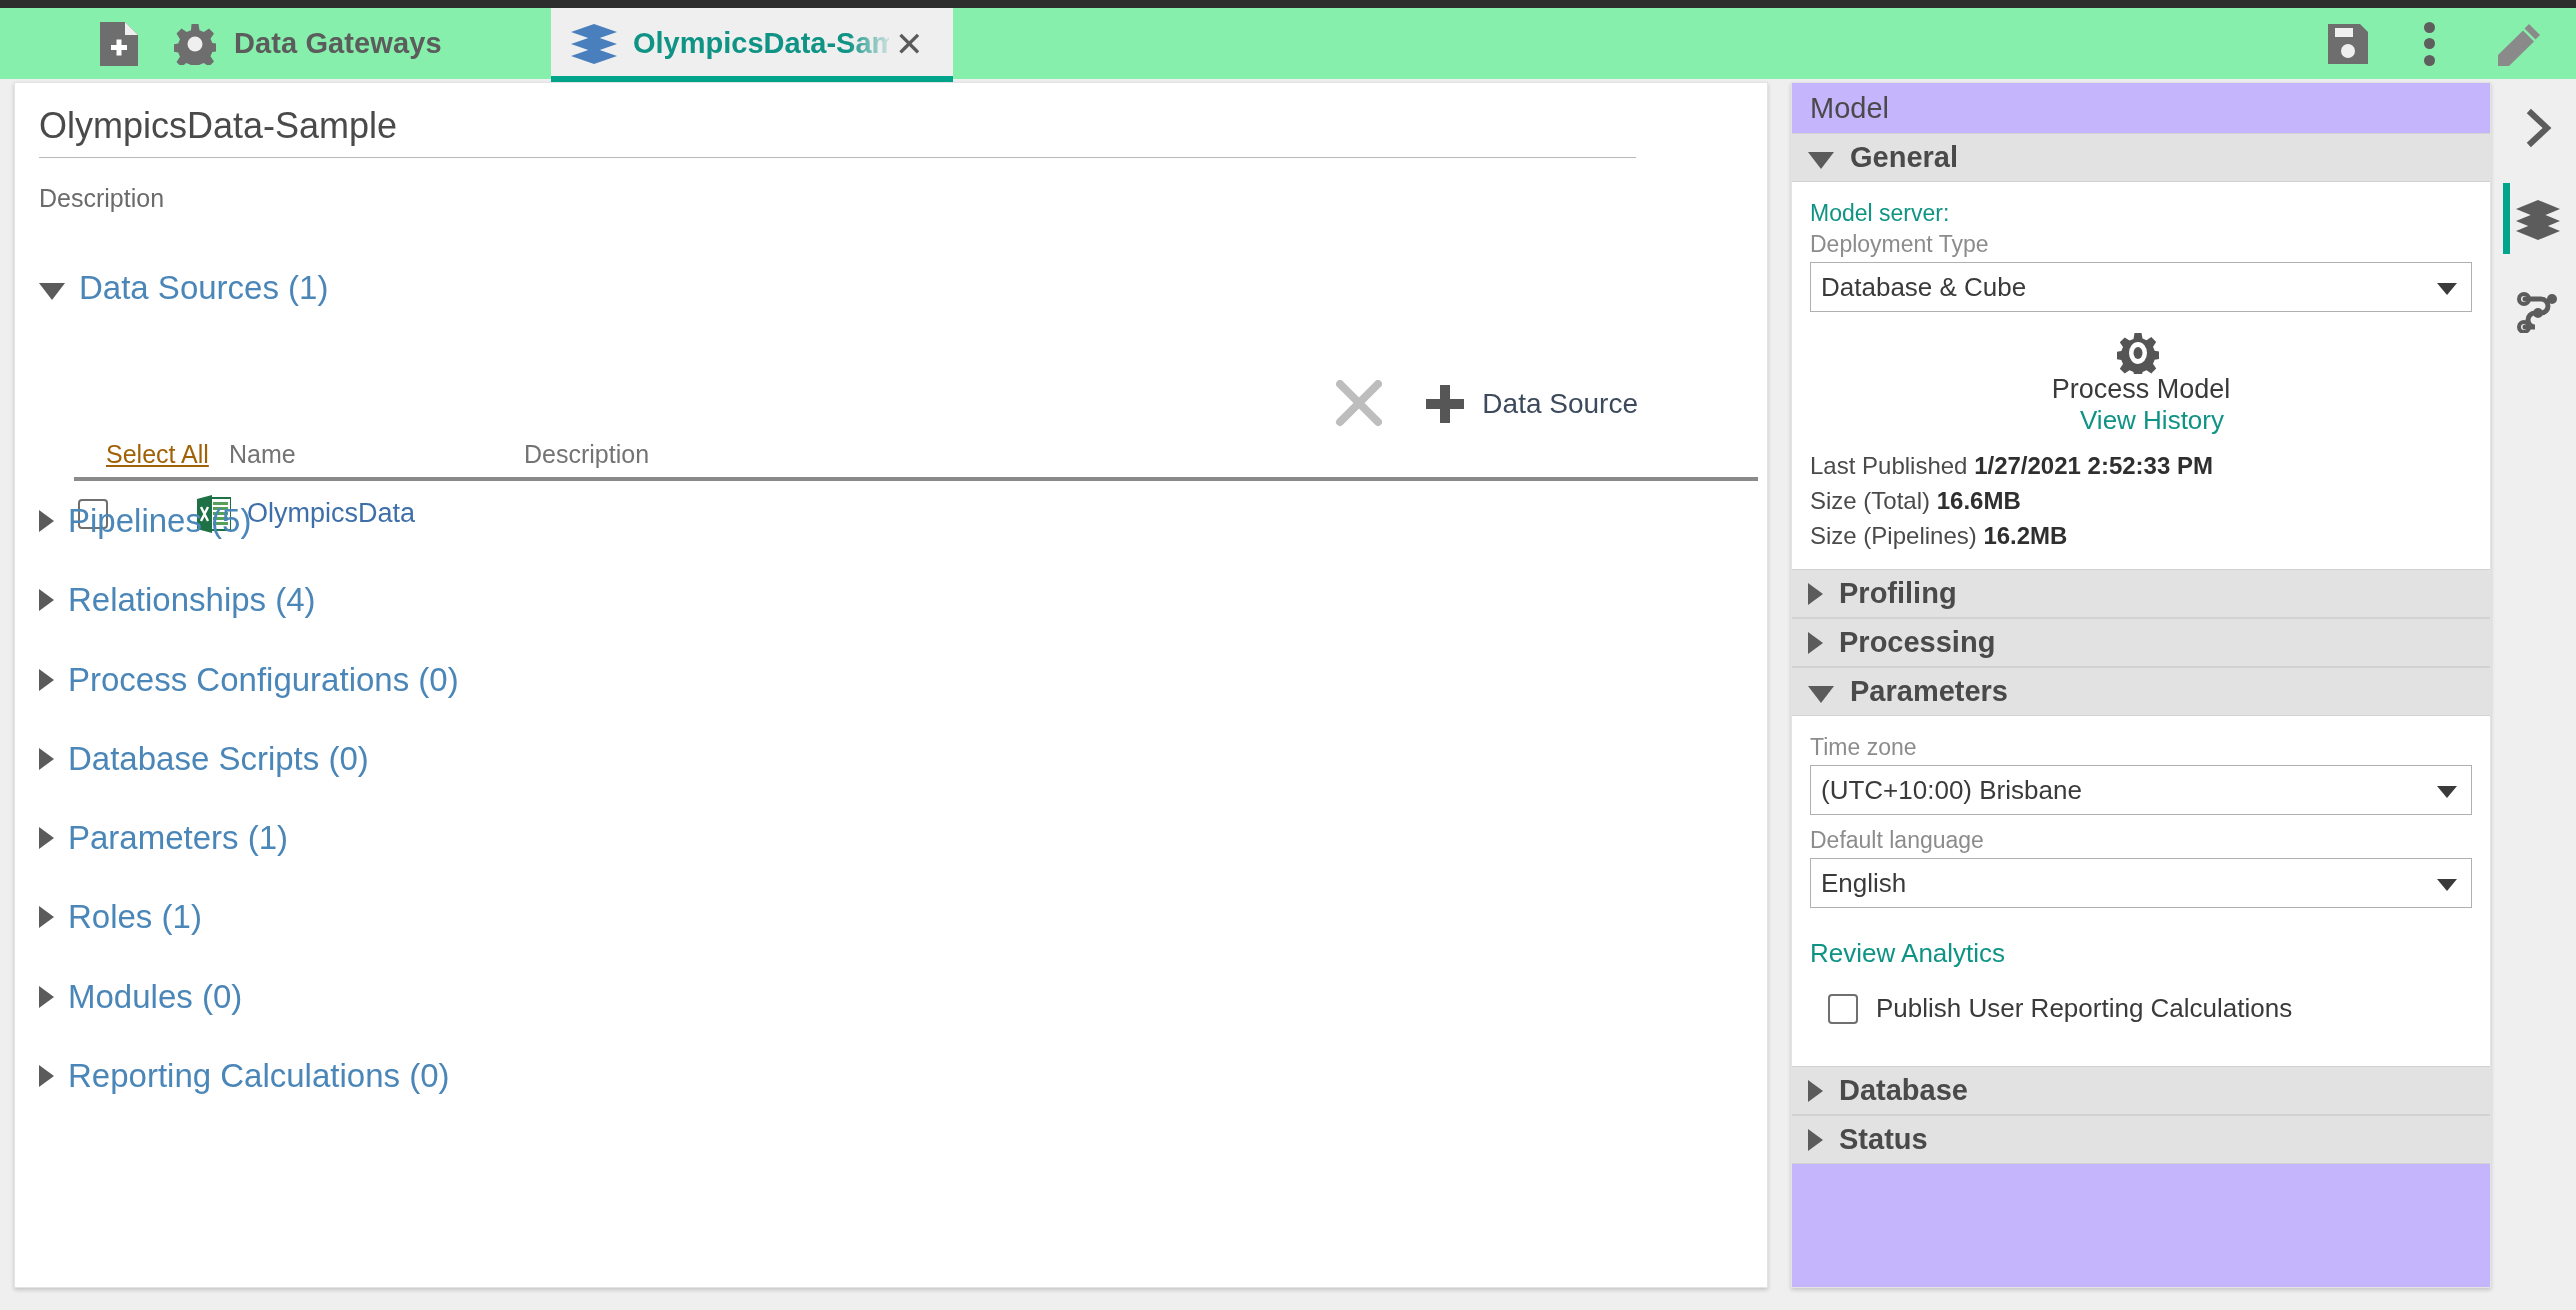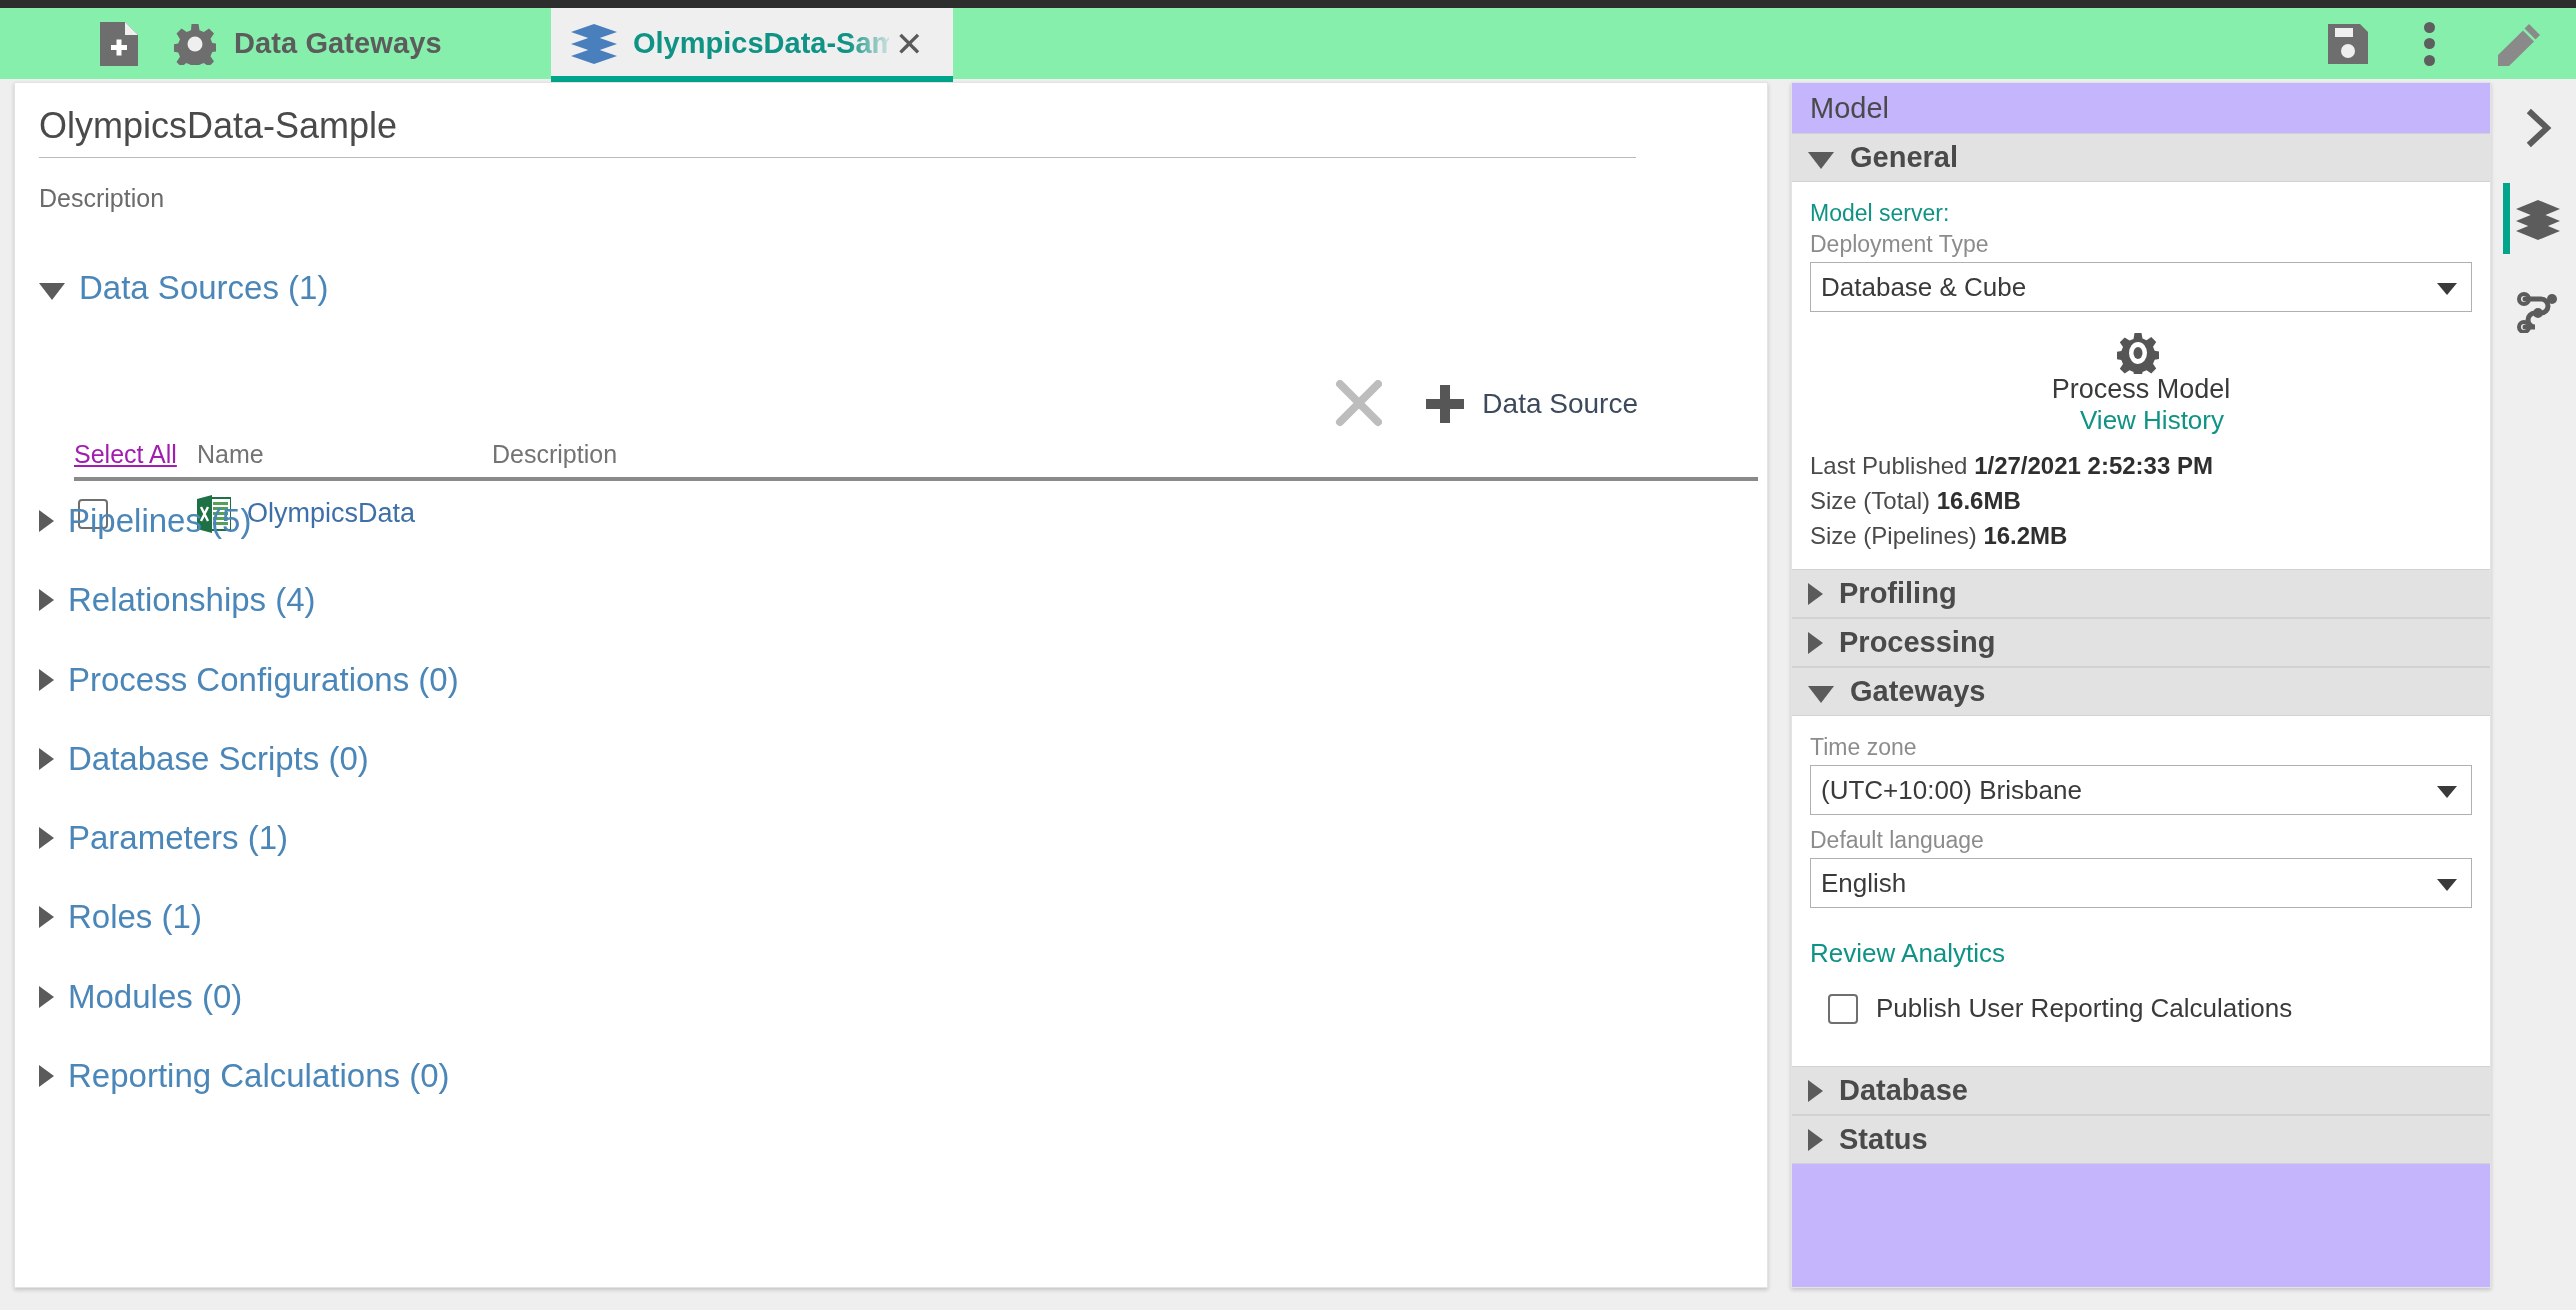--- a/index.html
+++ b/index.html
@@ -81,21 +81,21 @@
   .plus-glyph { position: relative; width: 38px; height: 38px; margin-right: 18px; }
   .plus-glyph::before, .plus-glyph::after { content: ""; position: absolute; background: #565656; }
   .plus-glyph::before { left: 0; top: 14px; width: 38px; height: 10px; }
   .plus-glyph::after { top: 0; left: 14px; width: 10px; height: 38px; }
   .plus-label { font-size: 28px; color: #3c4a5c; }
 
   
   .ds-table { position: absolute; left: 59px; top: 357px; width: 1684px; }
   .ds-head { display: flex; align-items: flex-end; padding-bottom: 8px; border-bottom: 4px solid #8a8a8a; }
   .th { font-size: 25px; color: #737373; }
-  .th.select-all { color: #a21caf; text-decoration: underline; width: 123px; cursor: pointer; }
+  .th.select-all { color: #a16207; text-decoration: underline; width: 123px; cursor: pointer; margin-left: 32px; }
   .th.name { width: 295px; }
   .ds-row { display: flex; align-items: center; height: 65px; }
   .cell-chk { width: 123px; display: flex; align-items: center; }
   .chkbox { width: 30px; height: 30px; border: 2px solid #6f6f6f; border-radius: 4px; background: #fff; cursor: pointer; margin-left: 4px; }
   .cell-name { width: 295px; display: flex; align-items: center; }
   .xls-icon { width: 34px; height: 38px; margin-right: 16px; }
   .ds-name { font-size: 27px; color: #3e6fa8; cursor: pointer; }
 
   
   .panel-right {
@@ -344,21 +344,21 @@
       <div class="rp-sec-title">Profiling</div>
     </div>
 
     <div class="rp-sec-head">
       <div class="caret collapsed"></div>
       <div class="rp-sec-title">Processing</div>
     </div>
 
     <div class="rp-sec-head">
       <div class="caret expanded"></div>
-      <div class="rp-sec-title">Gateways</div>
+      <div class="rp-sec-title">Parameters</div>
     </div>
     <div class="rp-body">
       <div class="fld-label">Time zone</div>
       <div class="select">
         <div class="select-val">(UTC+10:00) Brisbane</div>
         <div class="select-arrow"></div>
       </div>
 
       <div class="fld-label">Default language</div>
       <div class="select">

